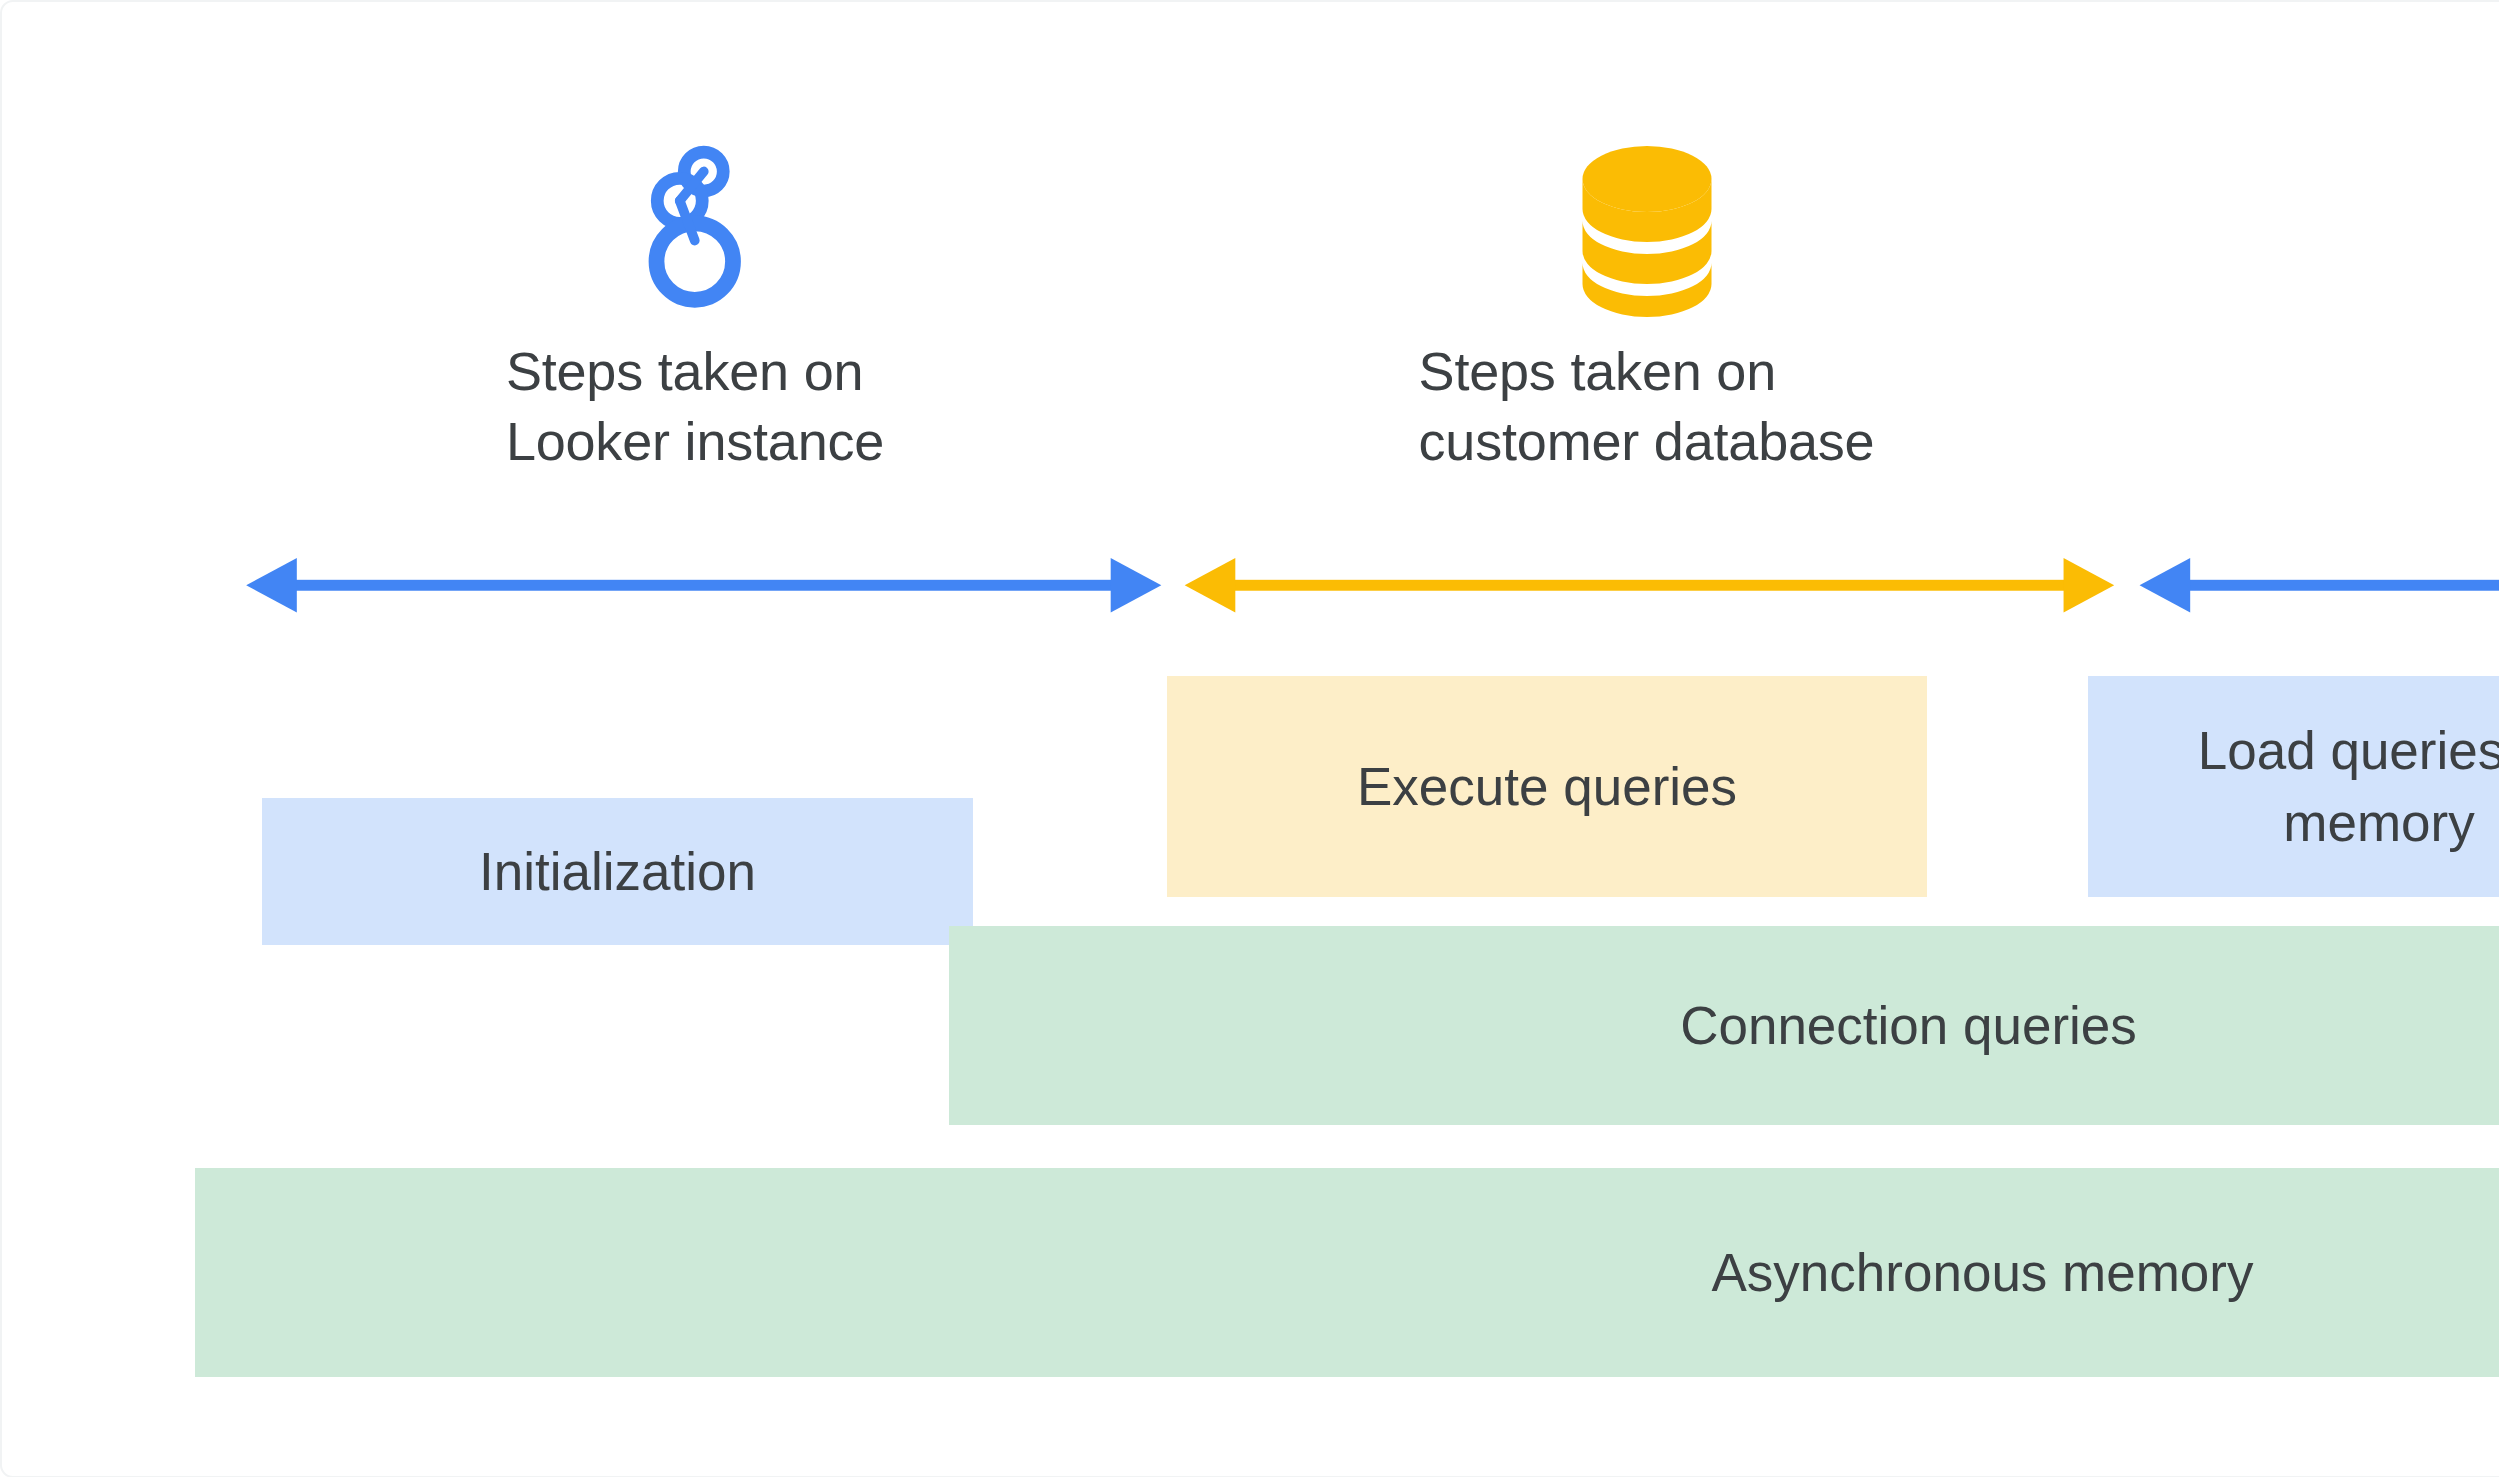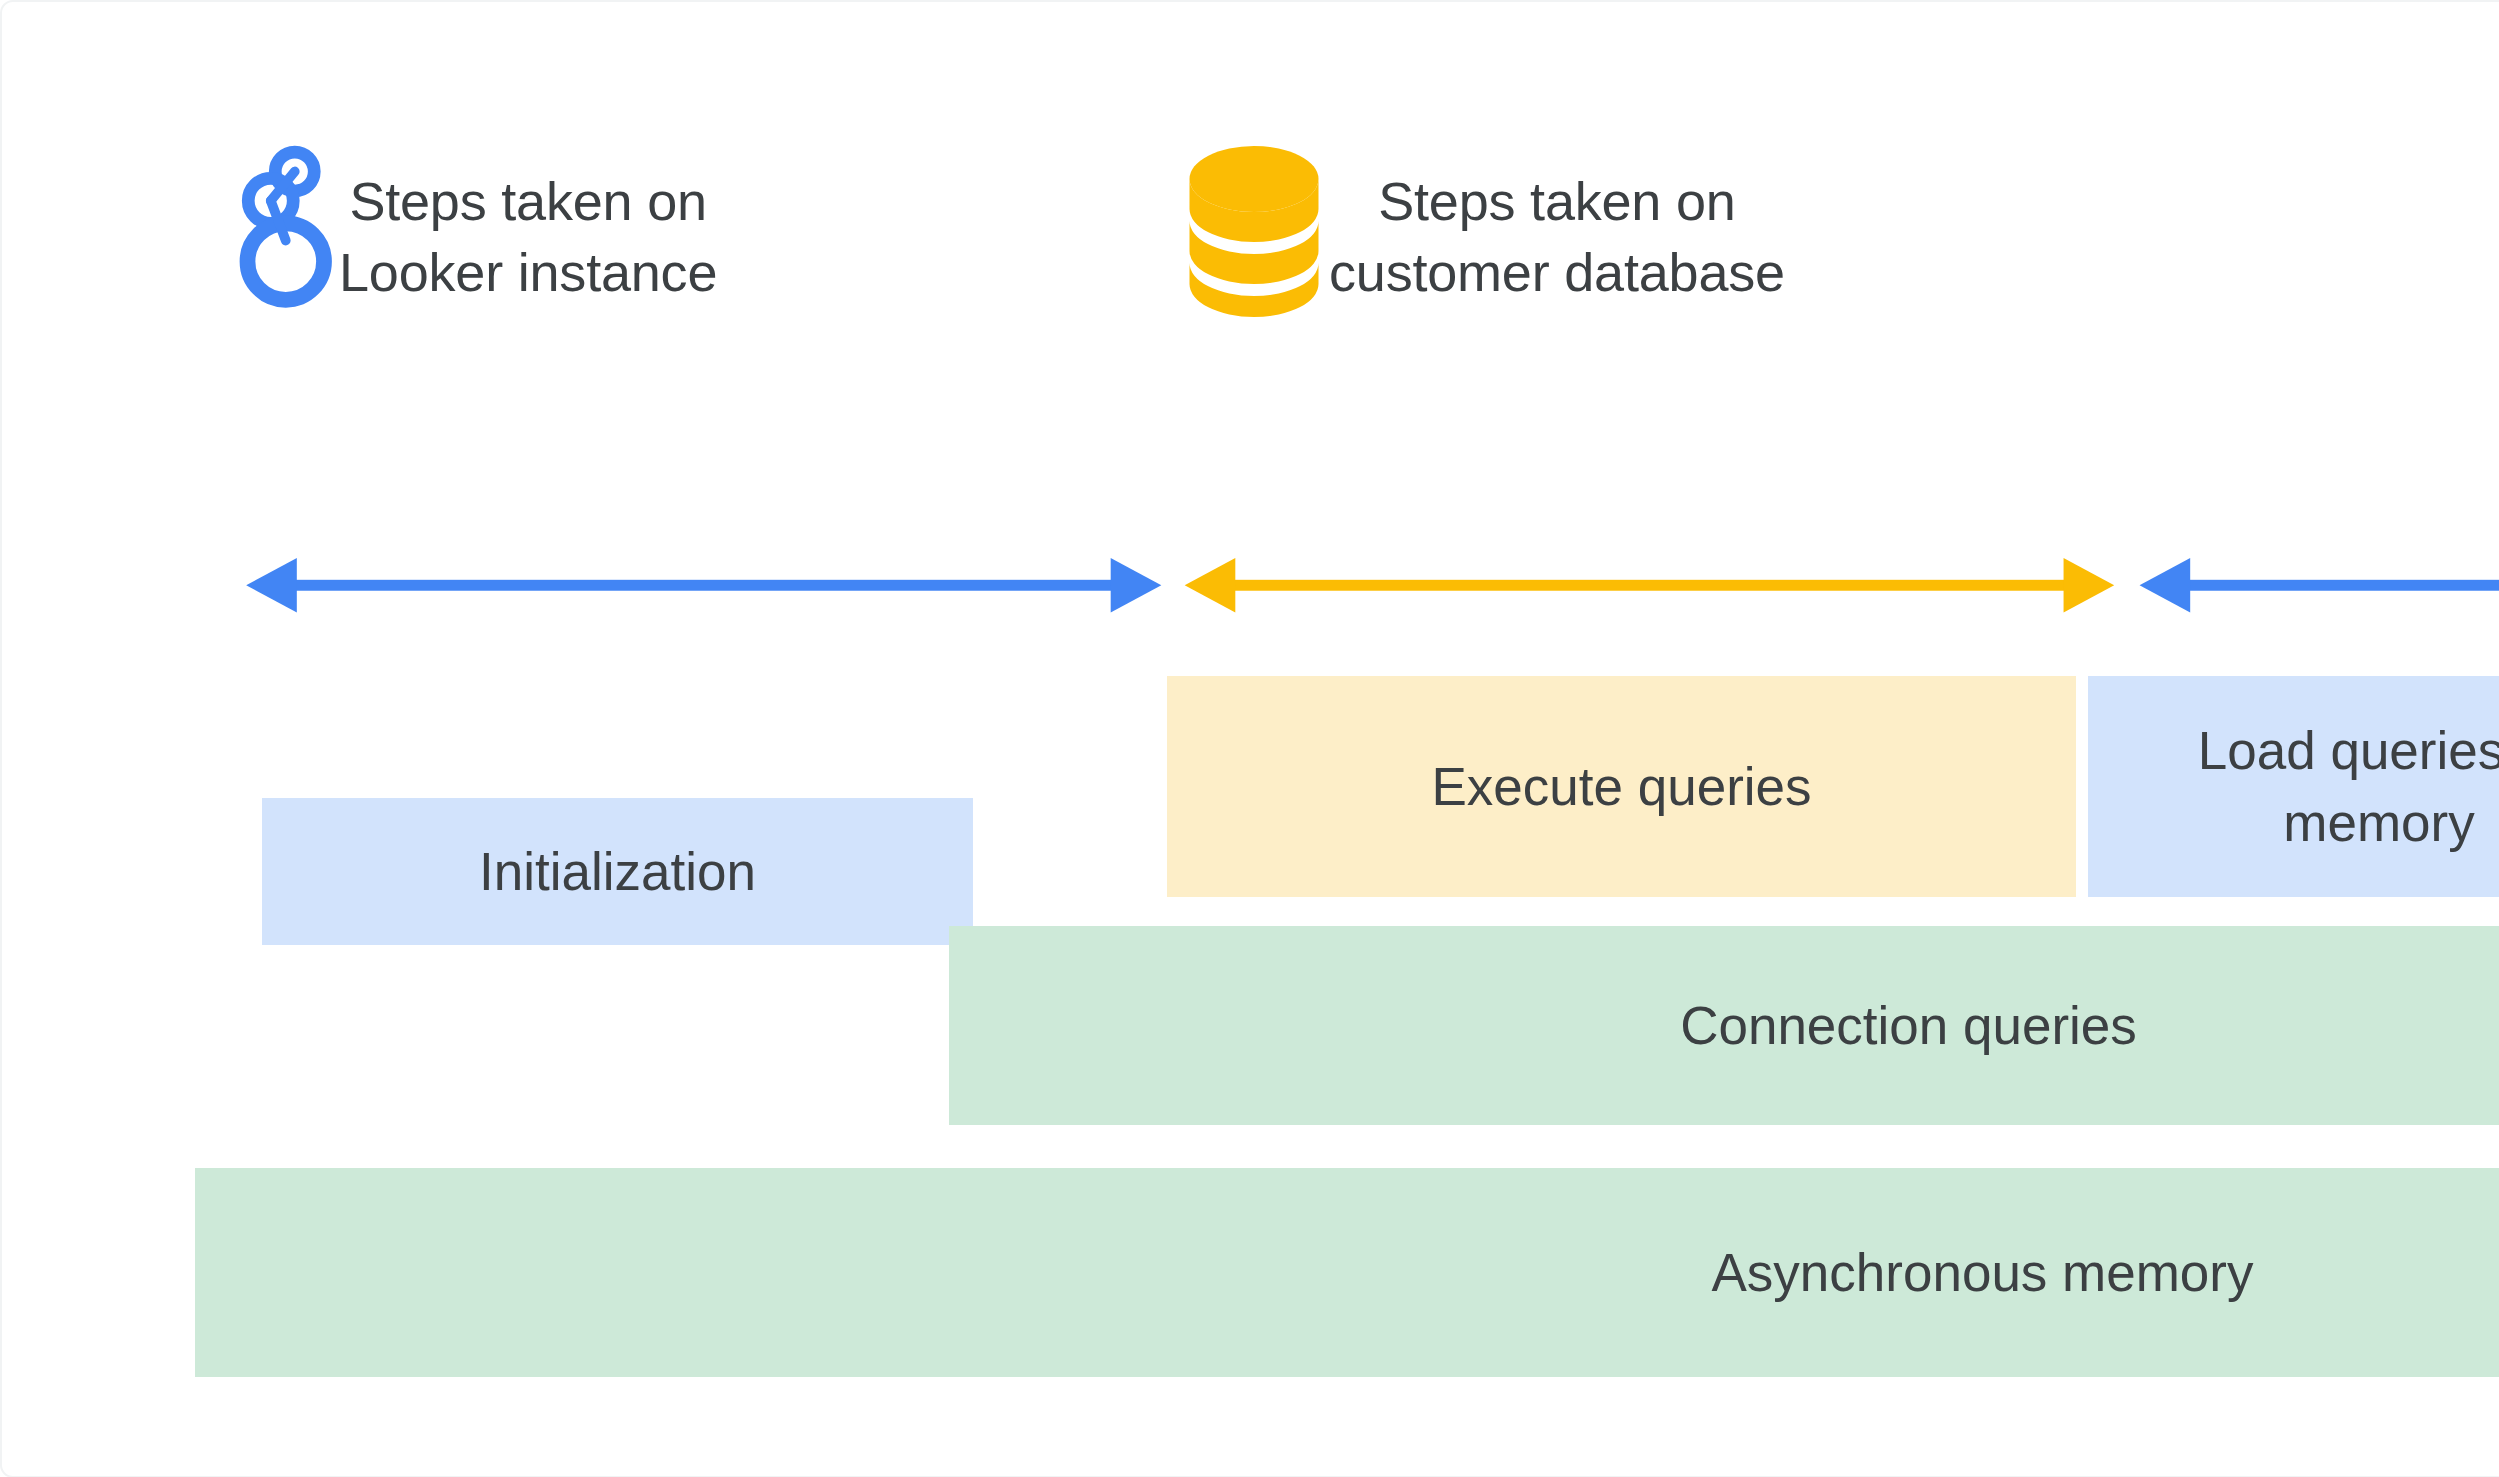--- a/index.html
+++ b/index.html
@@ -10,22 +10,22 @@
     background:#ffffff;
     box-sizing:border-box;
     border:2px solid #f1f3f4;
     border-radius:13px;
     overflow:hidden;
   }
 
   
   .section-head{
     position:absolute;
-    text-align:center;
-    display:flex;flex-direction:row;align-items:center;
+    text-align:left;
+    display:flex;flex-direction:column;align-items:center;
   }
   .section-icon{display:block;}
   .section-label{
     margin-top:17px;
     font-size:54px;
     line-height:1.30;
     color:#3c4043;
     white-space:pre-line;
     letter-spacing:-0.2px;
   }
@@ -104,21 +104,21 @@
       </g>
 
       <g>
         <rect x="4370" y="56" width="3048" height="22" fill="#4285F4"></rect>
         <polygon points="4278,67 4380,12 4380,122" fill="#4285F4"></polygon>
         <polygon points="7510,67 7408,12 7408,122" fill="#4285F4"></polygon>
       </g>
     </svg>
   </div>
 
-  <div class="box box-yellow" style="left:1165px;top:674px;width:909px;height:221px;text-align:center;">
+  <div class="box box-yellow" style="left:1165px;top:674px;width:760px;height:221px;text-align:center;">
     <span>Execute queries</span>
   </div>
 
   <div class="box box-blue" style="left:2086px;top:674px;width:582px;height:221px;">
     <span>Load queries in
 memory</span>
   </div>
 
   <div class="box box-blue" style="left:260px;top:796px;width:711px;height:147px;text-align:center;">
     <span>Initialization</span>

